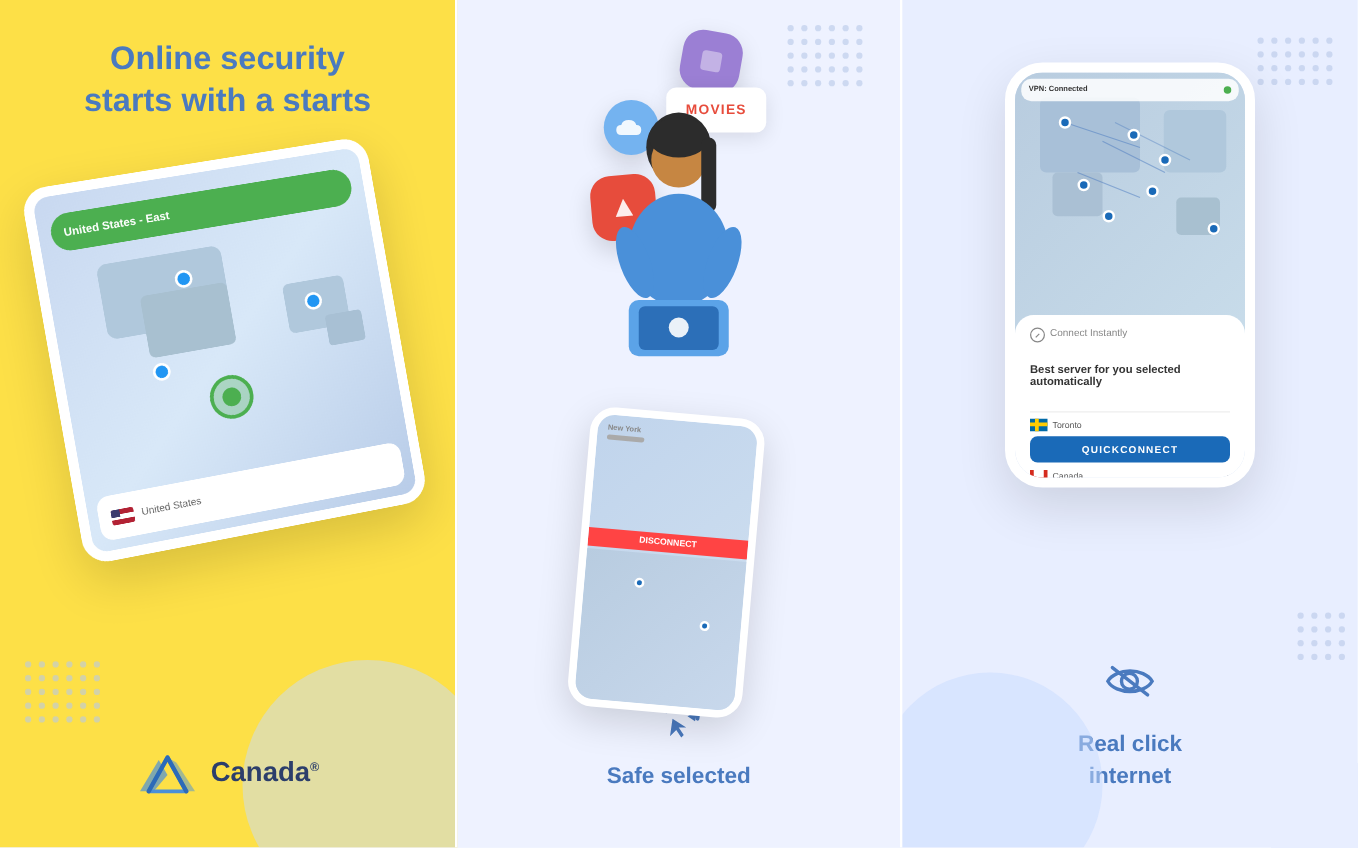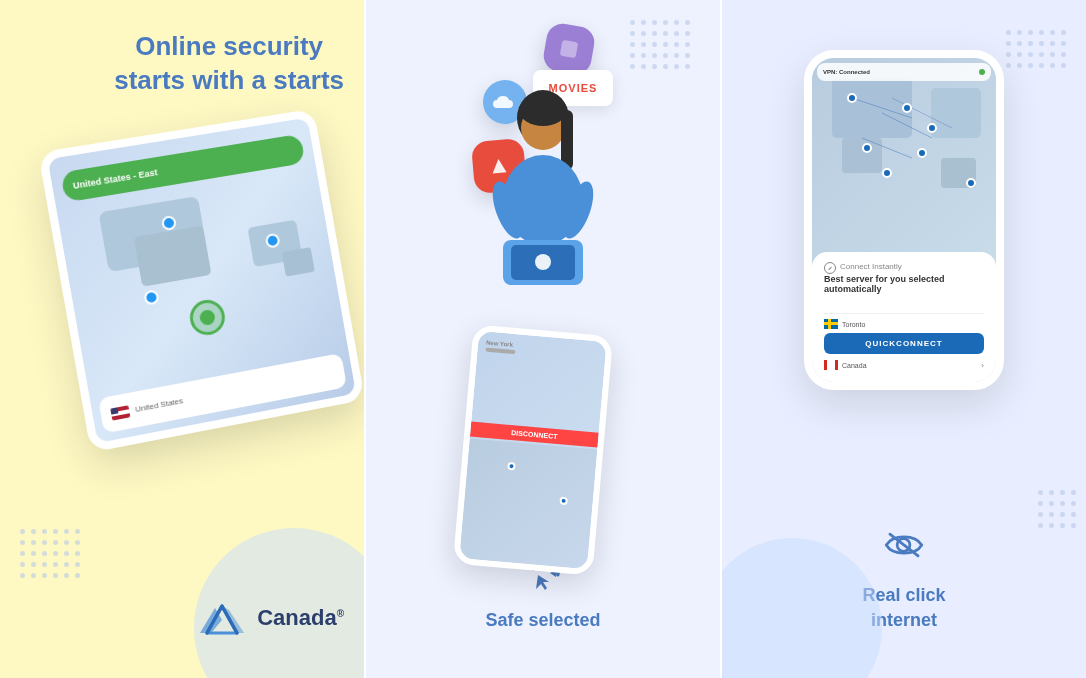--- a/index.html
+++ b/index.html
@@ -24,23 +24,22 @@
       flex: 1;
       position: relative;
       display: flex;
       flex-direction: column;
       align-items: center;
       padding: 30px 20px 20px;
       overflow: hidden;
     }
 
     .panel-left {
-      background: #fef9c3;
+      background: #fde047;
       border-right: 2px solid #fff;
-      align-items: flex-end;
     }
 
     .panel-middle {
       background: #eef2ff;
       border-right: 2px solid #fff;
     }
 
     .panel-right {
       background: #e8eeff;
     }
@@ -788,21 +787,21 @@
           <div class="phone-pin" style="top:110px;left:70px;"></div>
           <div class="phone-pin" style="top:120px;right:20px;"></div>
 
           <div style="position:absolute;top:5px;left:5px;right:5px;height:18px;background:rgba(255,255,255,0.85);border-radius:8px;display:flex;align-items:center;padding:0 6px;gap:4px;">
             <div style="font-size:6px;color:#333;font-weight:600;">VPN: Connected</div>
             <div style="margin-left:auto;width:6px;height:6px;background:#4caf50;border-radius:50%;"></div>
           </div>
         </div>
 
         <div class="phone-bottom-card">
-          <div style="display:flex;align-items:center;gap:4px;margin-bottom:0;">
+          <div style="display:flex;align-items:center;gap:4px;margin-bottom:16px;">
             <div style="width:12px;height:12px;border:1.5px solid #888;border-radius:50%;display:flex;align-items:center;justify-content:center;">
               <div style="width:4px;height:1px;background:#888;transform:rotate(-45deg);margin-top:1px;"></div>
             </div>
             <div class="phone-card-title">Connect Instantly</div>
           </div>
           <div class="phone-card-value">Best server for you selected automatically</div>
 
           <div style="height:1px;background:#eee;margin:4px 0;"></div>
 
           <div class="phone-flag-row">

